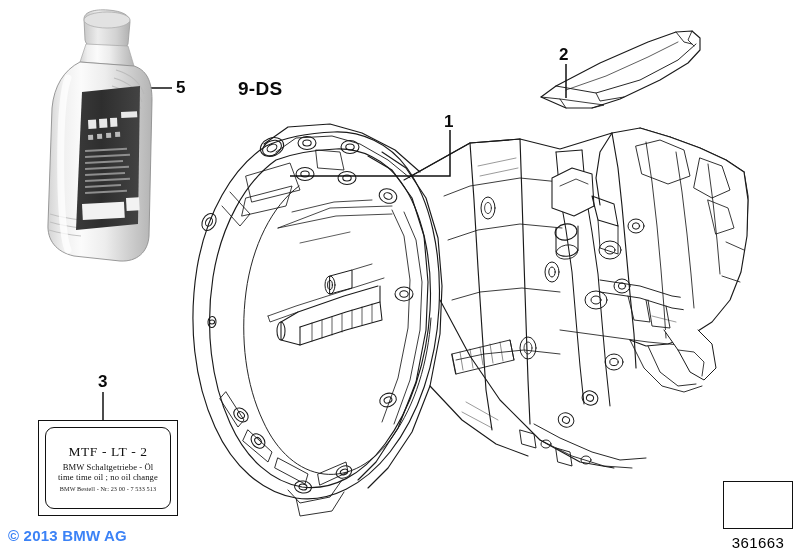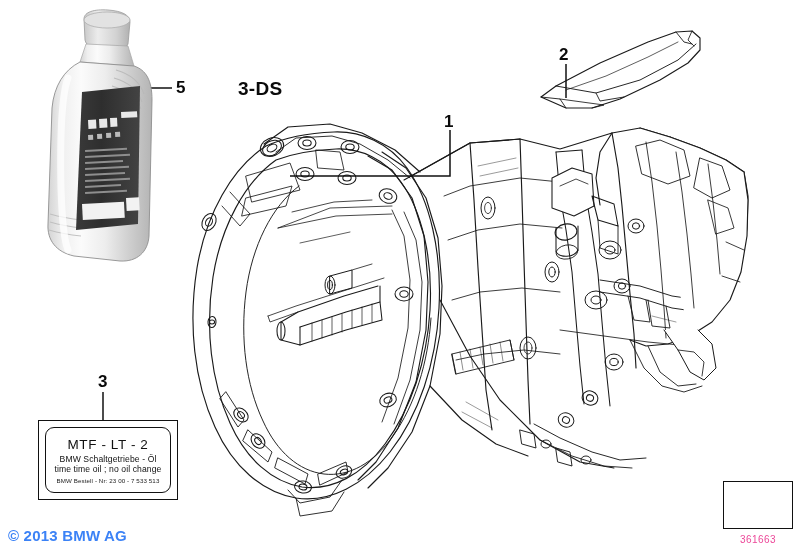--- a/index.html
+++ b/index.html
@@ -22,22 +22,22 @@
   
   .variant{
     font-weight:bold;font-size:19px;color:#0a0a0a;letter-spacing:0.3px;
   }
 
   
   #bottle-wrap{left:38px;top:8px;width:125px;height:258px;}
 
   
   #spec-label{
-    left:38px;top:420px;width:140px;height:80px;
-    border:1.6px solid #111;background:#fff;box-sizing:border-box;
+    left:38px;top:420px;width:140px;height:96px;
+    border:1.6px solid #111;background:#fff;box-sizing:border-box;font-family:Liberation Serif, serif;
   }
   #spec-inner{
     position:absolute;left:6px;top:6px;right:6px;bottom:6px;
     border:1.4px solid #111;border-radius:9px;background:#fff;
     box-sizing:border-box;
     display:flex;flex-direction:column;align-items:center;justify-content:center;
     overflow:hidden;
   }
   .sl1{font-size:13.5px;color:#111;letter-spacing:0.6px;margin-bottom:2px;}
   .sl2{font-size:8.6px;color:#111;letter-spacing:0.1px;margin-bottom:0;text-align:center;}
@@ -48,21 +48,21 @@
   #copyright{
     left:8px;top:527px;font-size:15px;font-weight:bold;color:#3b82f6;
     letter-spacing:0.2px;
   }
   #dia-box{
     left:723px;top:481px;width:70px;height:48px;
     border:1.3px solid #111;background:#fff;box-sizing:border-box;
   }
   #dia-id{
     left:723px;top:534px;width:70px;text-align:center;
-    font-size:10px;color:#ec4899;letter-spacing:0.4px;
+    font-size:15px;color:#000000;letter-spacing:0.4px;
   }
 </style>
 </head>
 <body>
 
 <svg id="sheet" viewBox="0 0 800 560">
   <defs>
     <linearGradient id="bodyGrad" x1="0" y1="0" x2="0" y2="1">
       <stop offset="0%" stop-color="#ffffff"></stop>
       <stop offset="100%" stop-color="#fbfbfb"></stop>
@@ -416,21 +416,21 @@
       <rect x="47" y="184" width="42" height="2" transform="rotate(-3 47 184)"></rect>
     </g>
 
     <rect x="44" y="196" width="42" height="16" transform="rotate(-3 44 196)" fill="#f2f2f2"></rect>
     <rect x="88" y="190" width="13" height="13" transform="rotate(-3 88 190)" fill="#f2f2f2"></rect>
   </svg>
 </div>
 
 <div class="abs callout" style="left:176px;top:79px;">5</div>
 
-<div class="abs variant" style="left:238px;top:78px;">3-DS</div>
+<div class="abs variant" style="left:238px;top:78px;">9-DS</div>
 
 <div class="abs callout" style="left:559px;top:46px;">2</div>
 
 <div class="abs callout" style="left:444px;top:113px;">1</div>
 
 <div class="abs callout" style="left:98px;top:373px;">3</div>
 
 <div class="abs" id="spec-label">
   <div id="spec-inner">
     <div class="sl1">MTF - LT - 2</div>

